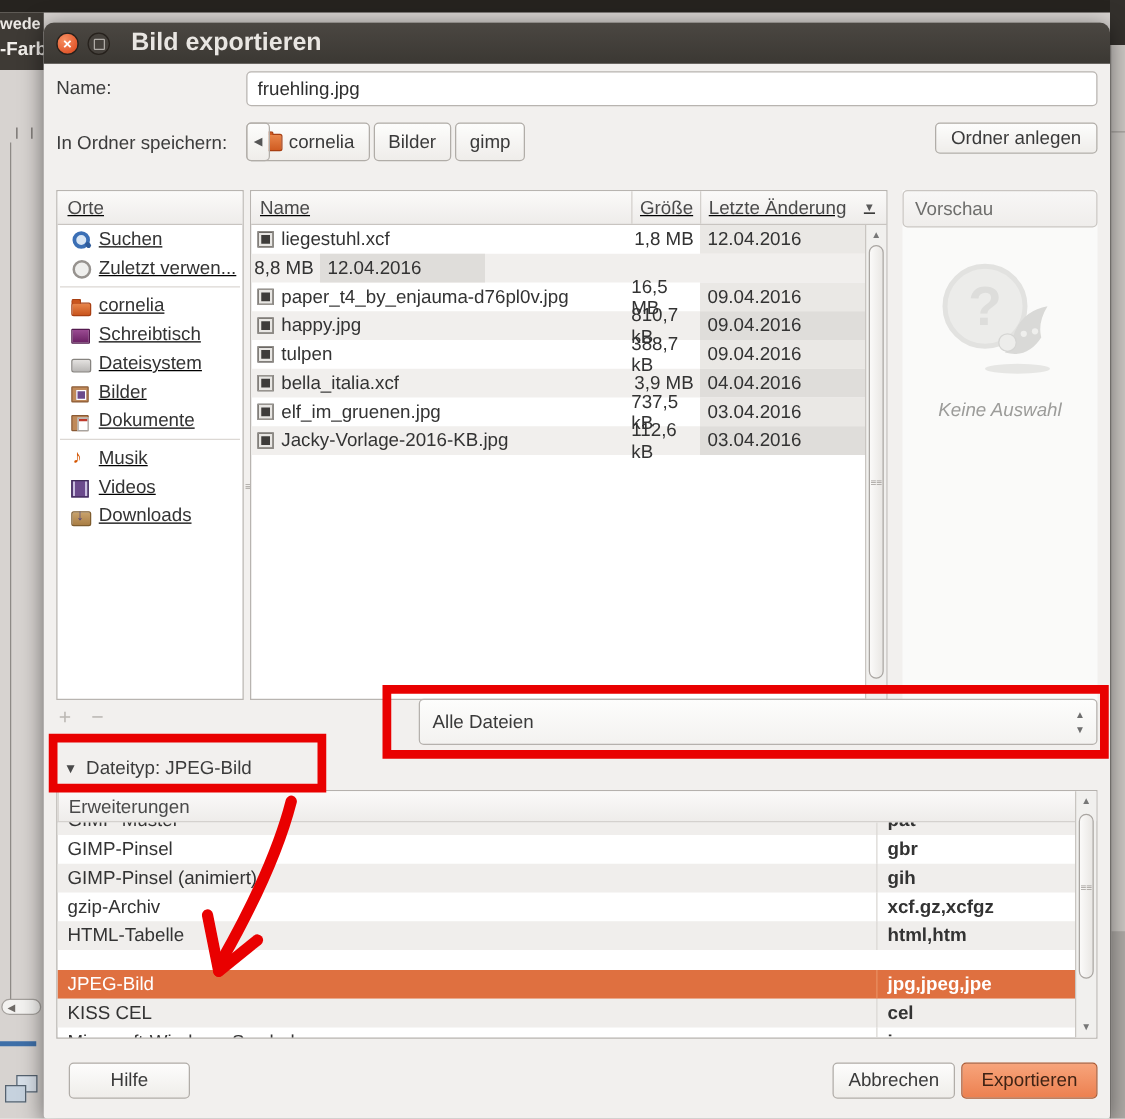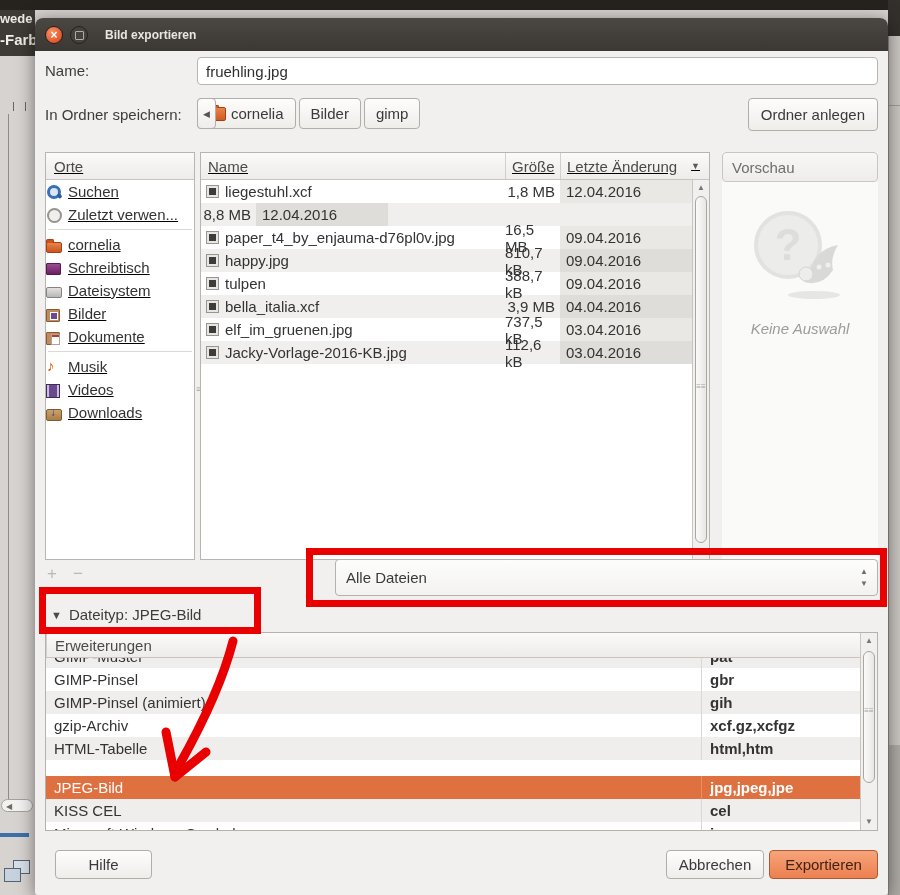--- a/index.html
+++ b/index.html
@@ -24,39 +24,39 @@
   .bg-right-dark{position:absolute;left:888px;top:0;width:12px;height:36px;background:#33302C;}
   .bg-right-line{position:absolute;left:889px;top:105px;width:11px;height:1px;background:#A19D99;}
   .bg-right-low{position:absolute;left:889px;top:745px;width:11px;height:150px;background:#AEAAA6;}
 
   
   .dialog{position:absolute;left:35px;top:18px;width:853px;height:877px;background:#F2F0EE;border-radius:8px 8px 3px 3px;box-shadow:0 3px 18px rgba(0,0,0,.5);}
   .titlebar{position:absolute;left:0;top:0;width:853px;height:33px;background:linear-gradient(#4B4742,#3B3833);border-radius:8px 8px 0 0;display:flex;align-items:center;padding-left:10px;box-sizing:border-box;}
   .tb-close{width:18px;height:18px;border-radius:50%;background:radial-gradient(circle at 35% 30%,#F79062,#E1552A 75%);border:1px solid #26211C;color:#FFF;font-size:12px;font-weight:bold;line-height:17px;text-align:center;box-sizing:border-box;}
   .tb-max{width:18px;height:18px;border-radius:50%;background:#45413C;border:1px solid #26211C;margin-left:7px;position:relative;box-sizing:border-box;}
   .tb-max::after{content:'';position:absolute;left:4px;top:4px;width:7px;height:7px;border:1.5px solid #AFABA6;border-radius:1px;}
-  .tb-title{margin-left:17px;font-size:12px;font-weight:bold;color:#E9E6E2;}
+  .tb-title{margin-left:17px;font-size:20px;font-weight:bold;color:#E9E6E2;}
 
   .lbl{position:absolute;font-size:15px;color:#3C3C3C;}
   .name-input{position:absolute;left:162px;top:39px;width:681px;height:28px;background:#FFF;border:1px solid #B8B4B0;border-radius:4px;font-size:15px;color:#2E2E2E;padding:0 8px;box-sizing:border-box;font-family:inherit;}
 
   .pathrow{position:absolute;left:162px;top:80px;height:31px;display:flex;gap:3px;}
   .btn{background:linear-gradient(#FDFDFC,#EFEDEA);border:1px solid #B1ADA8;border-radius:4px;font-size:15px;color:#3A3A3A;display:inline-flex;align-items:center;justify-content:center;box-sizing:border-box;font-family:inherit;}
   .path-btn{height:31px;padding:0 11px;gap:5px;}
   .back-btn{width:19px;height:31px;padding:0;font-size:9px;color:#555;}
-  .mkdir-btn{position:absolute;right:10px;top:80px;height:33px;padding:0 12px;margin-left:28px;}
+  .mkdir-btn{position:absolute;right:10px;top:80px;height:25px;padding:0 12px;margin-left:28px;}
   .home-ic{width:15px;height:12px;background:linear-gradient(#E8854A,#D05C22);border:1px solid #A83F12;border-radius:2px;position:relative;}
   .home-ic::before{content:'';position:absolute;left:1px;top:-3px;width:6px;height:2px;background:#D05C22;border:1px solid #A83F12;border-bottom:none;border-radius:2px 2px 0 0;}
 
   
   .main{position:absolute;left:10px;top:134px;width:833px;height:408px;}
   .panel{position:absolute;background:#FFF;border:1px solid #B8B4B0;box-sizing:border-box;text-decoration:underline;}
   .places{left:0;top:0;width:150px;height:408px;overflow:hidden;}
   .pane-hd{height:27px;background:linear-gradient(#FBFAF9,#EEECEA);border-bottom:1px solid #C8C4C0;font-size:15px;color:#4A4A4A;display:flex;align-items:center;padding-left:8px;box-sizing:border-box;}
-  .place{height:23px;display:flex;align-items:center;gap:6px;padding-left:0;font-size:15px;color:#333;position:relative;}
+  .place{height:23px;display:flex;align-items:center;gap:6px;padding-left:11px;font-size:15px;color:#333;position:relative;}
   .place.group-end{margin-bottom:7px;}
   .place.group-end::after{content:'';position:absolute;left:2px;right:2px;bottom:-4px;border-top:1px solid #DCD8D4;}
   .pic{width:16px;height:16px;position:relative;flex:none;display:inline-block;}
   [data-icon="search-icon"]::before{content:'';position:absolute;left:1px;top:1px;width:8px;height:8px;border:3px solid #3B6FB5;border-radius:50%;background:#D9E6F4;}
   [data-icon="search-icon"]::after{content:'';position:absolute;left:11px;top:10px;width:5px;height:4px;background:#2F5C9B;transform:rotate(45deg);border-radius:2px;}
   [data-icon="clock-icon"]::before{content:'';position:absolute;left:1px;top:1px;width:11px;height:11px;border:2px solid #97938F;border-radius:50%;background:#EFEFED;}
   [data-icon="home-folder-icon"]::before{content:'';position:absolute;left:0;top:5px;width:14px;height:9px;background:linear-gradient(#E8854A,#C9551E);border:1px solid #A83F12;border-radius:2px;}
   [data-icon="home-folder-icon"]::after{content:'';position:absolute;left:0;top:2px;width:6px;height:3px;background:#C9551E;border:1px solid #A83F12;border-bottom:none;border-radius:2px 2px 0 0;}
   [data-icon="desktop-icon"]::before{content:'';position:absolute;left:0;top:3px;width:13px;height:10px;background:linear-gradient(#9A4B92,#6B2164);border:1px solid #531A4E;border-radius:1px;}
   [data-icon="filesystem-icon"]::before{content:'';position:absolute;left:0;top:4px;width:14px;height:9px;background:linear-gradient(#E4E2E0,#B9B7B5);border:1px solid #86837F;border-radius:2px;}

